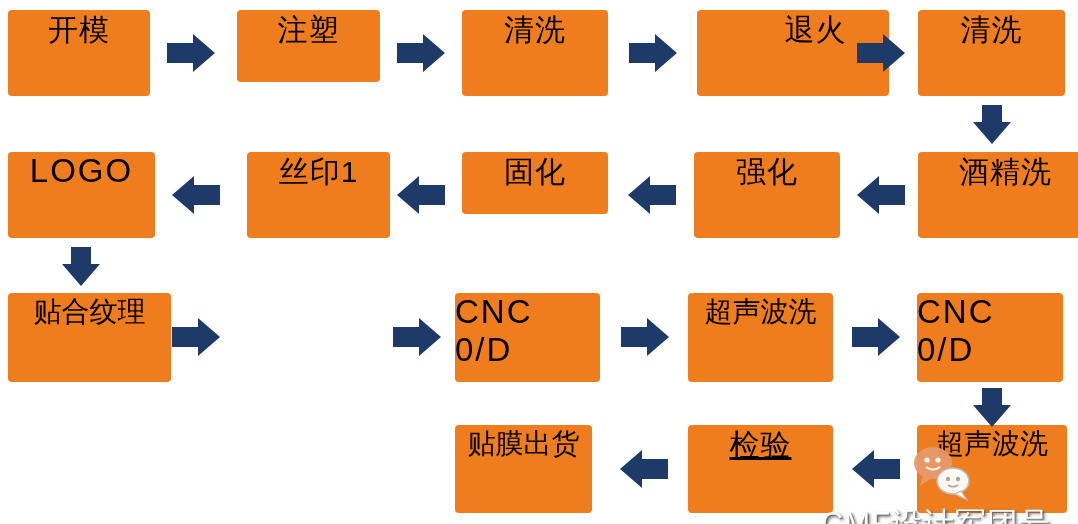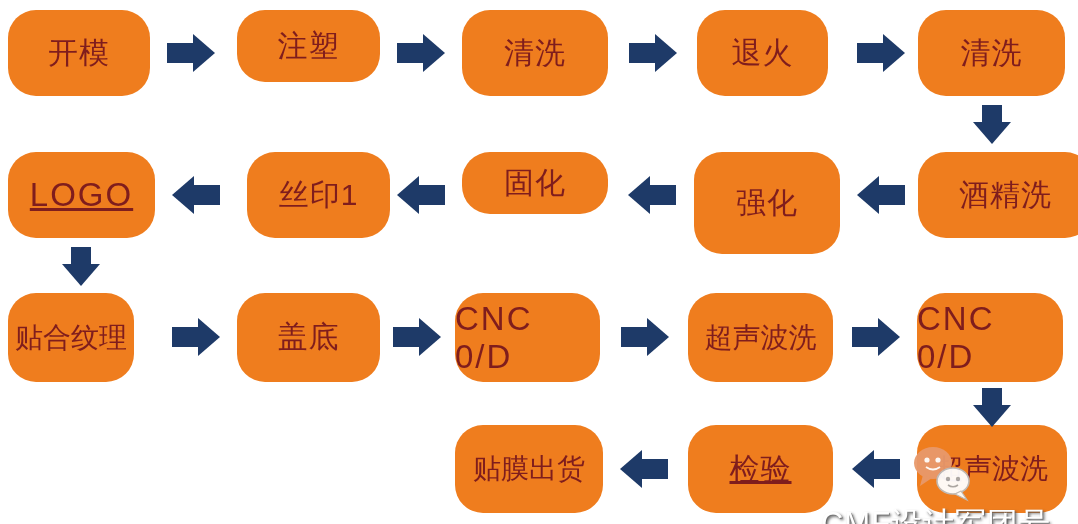--- a/index.html
+++ b/index.html
@@ -2,23 +2,23 @@
 <html><head>
 <meta charset="utf-8">
 <style>
   html,body{margin:0;padding:0;background:#ffffff;}
   body{font-family:"Liberation Sans","DejaVu Sans",sans-serif;}
   .canvas{position:relative;width:1078px;height:524px;background:#fff;overflow:hidden;}
 
   .node{
     position:absolute;
     background:#EF7D1E;
-    border-radius:28px;
-    color:#7f1d1d;
-    display:flex;align-items:center;justify-content:center;
+    border-radius:4px;
+    color:#000000;
+    display:flex;align-items:flex-start;justify-content:center;
     font-size:30px;font-weight:300;
     letter-spacing:1px;
     z-index:1;
   }
   .node.latin{font-size:33px;letter-spacing:2px;}
   .node.small{font-size:28px;letter-spacing:0;}
 
   .arrow{position:absolute;display:flex;align-items:center;z-index:2;}
   .arrow i{display:block;}
   .shaft-h{width:26px;height:20px;background:#1E3A68;}
@@ -49,21 +49,21 @@
 
   <div class="node" style="left:8px;top:10px;width:142px;height:86px;">
       <span>开模</span>
     </div>
   <div class="node" style="left:237px;top:10px;width:143px;height:72px;">
       <span>注塑</span>
     </div>
   <div class="node" style="left:462px;top:10px;width:146px;height:86px;">
       <span>清洗</span>
     </div>
-  <div class="node" style="left:697px;top:10px;width:131px;height:86px;">
+  <div class="node" style="left:697px;top:10px;width:147px;height:86px;padding-left:45px;">
       <span>退火</span>
     </div>
   <div class="node" style="left:918px;top:10px;width:147px;height:86px;">
       <span>清洗</span>
     </div>
 
   <div class="arrow" style="left:167px;top:34px;">
       <i class="shaft-h"></i>
       <i class="head-r"></i>
     </div>
@@ -77,30 +77,30 @@
     </div>
   <div class="arrow" style="left:857px;top:34px;">
       <i class="shaft-h"></i>
       <i class="head-r"></i>
     </div>
   <div class="arrow down" style="left:973px;top:105px;">
       <i class="shaft-v"></i>
       <i class="head-d"></i>
     </div>
 
-  <div class="node latin" style="left:8px;top:152px;width:147px;height:86px;text-decoration:underline;">
+  <div class="node latin" style="left:8px;top:152px;width:147px;height:86px;">
       <span>LOGO</span>
     </div>
   <div class="node" style="left:237px;top:152px;width:143px;height:86px;margin-left:10px;">
       <span>丝印1</span>
     </div>
   <div class="node" style="left:462px;top:152px;width:146px;height:62px;">
       <span>固化</span>
     </div>
-  <div class="node" style="left:694px;top:152px;width:146px;height:102px;">
+  <div class="node" style="left:694px;top:152px;width:146px;height:86px;">
       <span>强化</span>
     </div>
   <div class="node" style="left:918px;top:152px;width:175px;height:86px;">
       <span>酒精洗</span>
     </div>
 
   <div class="arrow" style="left:172px;top:176px;">
       <i class="head-l"></i>
       <i class="shaft-h"></i>
     </div>
@@ -114,25 +114,22 @@
     </div>
   <div class="arrow" style="left:857px;top:176px;">
       <i class="head-l"></i>
       <i class="shaft-h"></i>
     </div>
   <div class="arrow down" style="left:62px;top:247px;">
       <i class="shaft-v"></i>
       <i class="head-d"></i>
     </div>
 
-  <div class="node small" style="left:8px;top:293px;width:126px;height:89px;">
+  <div class="node small" style="left:8px;top:293px;width:163px;height:89px;">
       <span>贴合纹理</span>
-    </div>
-  <div class="node" style="left:237px;top:293px;width:143px;height:89px;">
-      <span>盖底</span>
     </div>
   <div class="node latin" style="left:455px;top:293px;width:145px;height:89px;">
       <span>CNC 0/D</span>
     </div>
   <div class="node small" style="left:688px;top:293px;width:145px;height:89px;">
       <span>超声波洗</span>
     </div>
   <div class="node latin" style="left:917px;top:293px;width:146px;height:89px;">
       <span>CNC 0/D</span>
     </div>
@@ -151,21 +148,21 @@
     </div>
   <div class="arrow" style="left:852px;top:318px;">
       <i class="shaft-h"></i>
       <i class="head-r"></i>
     </div>
   <div class="arrow down" style="left:973px;top:388px;">
       <i class="shaft-v"></i>
       <i class="head-d"></i>
     </div>
 
-  <div class="node small" style="left:455px;top:425px;width:148px;height:88px;">
+  <div class="node small" style="left:455px;top:425px;width:137px;height:88px;">
       <span>贴膜出货</span>
     </div>
   <div class="node" style="left:688px;top:425px;width:145px;height:88px;text-decoration:underline;">
       <span>检验</span>
     </div>
   <div class="node small" style="left:917px;top:425px;width:150px;height:88px;">
       <span>超声波洗</span>
     </div>
 
   <div class="arrow" style="left:620px;top:450px;">

